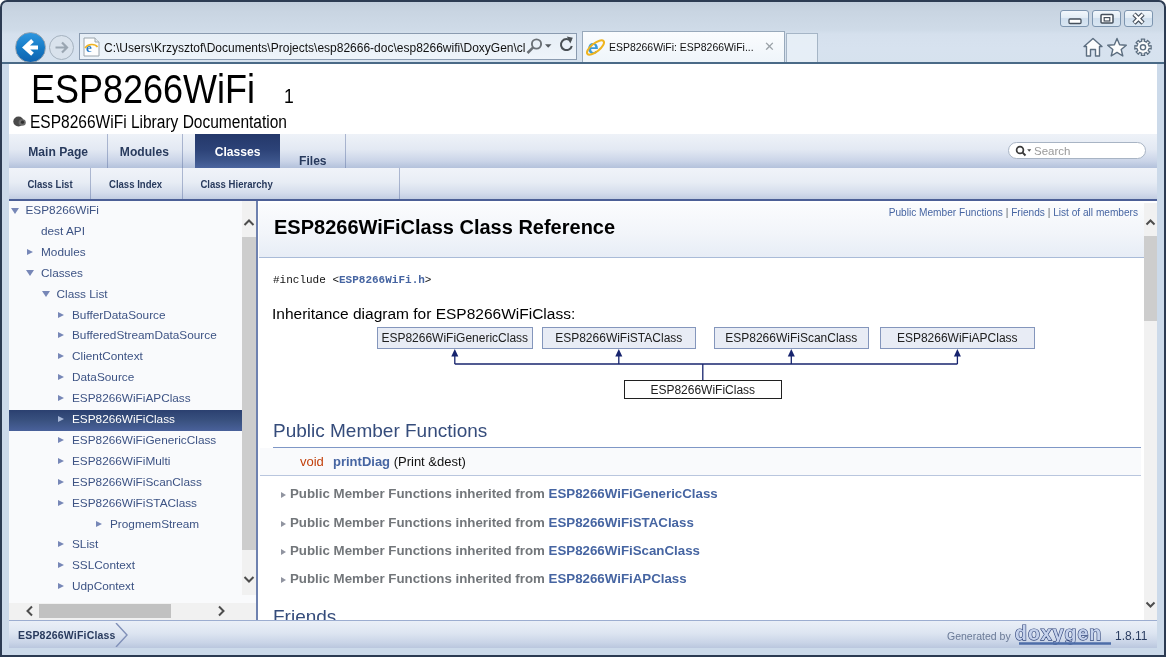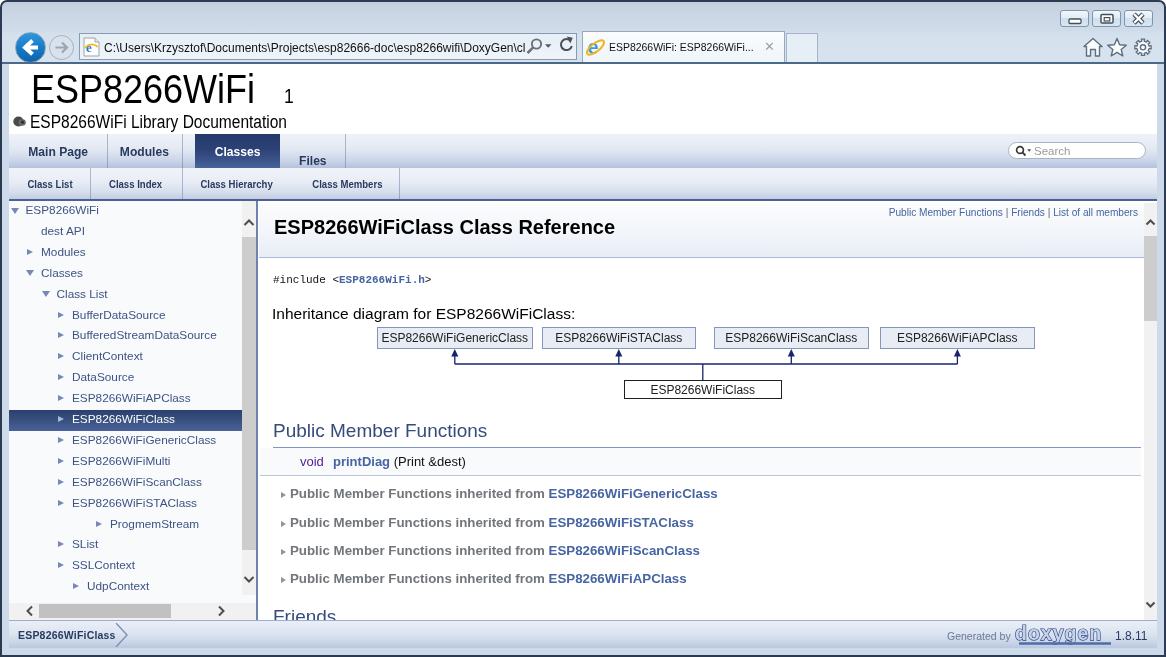--- a/index.html
+++ b/index.html
@@ -79,21 +79,21 @@
 #summary { position:absolute; right:6px; top:3px; font-size:11px; color:#4665a2; transform:scaleX(.92); transform-origin:right; white-space:nowrap; }
 #title { position:absolute; left:15px; top:13px; font-size:20px; font-weight:bold; color:#000; }
 #include-line { left:14px; top:70.5px; font-family:"Liberation Mono", monospace; font-size:11px; color:#111; }
 #include-line b { color:#4665a2; }
 #inherit-label { left:13px; top:101.5px; font-size:15.5px; color:#000; }
 .gnode { position:absolute; height:22px; background:#e8ecf5; border:1px solid #8496bc;
   display:flex; align-items:center; justify-content:center; font-size:12px; color:#202020; }
 h2.grouphdr { position:absolute; left:14px; font-size:19px; font-weight:normal; color:#354c7b; }
 #pmf-hdr { width:868px; padding-bottom:5px; border-bottom:1px solid #7f97c6; }
 #memrow { left:1px; top:245px; width:881px; height:28px; background:#f9fafc; border-bottom:1px solid #b9c6de; }
-#memrow .ret { position:absolute; left:40px; top:5.5px; font-size:13px; color:#4c1d95; }
+#memrow .ret { position:absolute; left:40px; top:5.5px; font-size:13px; color:#c2410c; }
 #memrow .nm { position:absolute; left:73px; top:5.5px; font-size:13px; color:#111; }
 #memrow .nm b { color:#4665a2; }
 .inhrow { position:absolute; left:22px; font-size:13.3px; font-weight:bold; color:#72767a; white-space:nowrap; }
 .inhrow .tri { display:inline-block; width:0; height:0; border-left:5px solid #9094a0; border-top:3.6px solid transparent; border-bottom:3.6px solid transparent; margin-right:4px; }
 .inhrow a { color:#4665a2; text-decoration:none; }
 
 
 #mscroll { left:1135px; top:139px; width:13px; height:417px; background:#f1f1f1; }
 #mthumb { left:1135px; top:172px; width:13px; height:85px; background:#cdcdcd; }
 
@@ -214,23 +214,20 @@
     <div class="dtab" style="left:0;width:81px;">
         <span>Class List</span>
       </div>
     <div class="dsep" style="left:81px;"></div>
     <div class="dtab" style="left:81px;width:92px;">
         <span>Class Index</span>
       </div>
     <div class="dsep" style="left:173px;"></div>
     <div class="dtab" style="left:173px;width:109px;">
         <span>Class Hierarchy</span>
-      </div>
-    <div class="dtab" style="left:283px;width:110px;">
-        <span>Class Members</span>
       </div>
     <div class="dsep" style="left:390px;"></div>
   </div>
 
   <div class="abs" id="sidebar">
     <div id="tsel"></div>
     <div id="treeitems">
         <div class="trow" style="left:16.5px; top:-1px;"><span class="arr-v" style="left:-14.7px;"></span>ESP8266WiFi</div>
         <div class="trow" style="left:32px; top:19.9px;">dest API</div>
         <div class="trow" style="left:32px; top:40.8px;"><span class="arr-h" style="left:-14.5px;"></span>Modules</div>
@@ -242,21 +239,21 @@
         <div class="trow" style="left:63px; top:166.2px;"><span class="arr-h" style="left:-14.5px;"></span>DataSource</div>
         <div class="trow" style="left:63px; top:187.1px;"><span class="arr-h" style="left:-14.5px;"></span>ESP8266WiFiAPClass</div>
         <div class="trow" style="left:63px; top:208px;color:#fff;"><span class="arr-h" style="left:-14.5px;border-left-color:#a8b8d8;"></span>ESP8266WiFiClass</div>
         <div class="trow" style="left:63px; top:228.89999999999998px;"><span class="arr-h" style="left:-14.5px;"></span>ESP8266WiFiGenericClass</div>
         <div class="trow" style="left:63px; top:249.79999999999998px;"><span class="arr-h" style="left:-14.5px;"></span>ESP8266WiFiMulti</div>
         <div class="trow" style="left:63px; top:270.7px;"><span class="arr-h" style="left:-14.5px;"></span>ESP8266WiFiScanClass</div>
         <div class="trow" style="left:63px; top:291.59999999999997px;"><span class="arr-h" style="left:-14.5px;"></span>ESP8266WiFiSTAClass</div>
         <div class="trow" style="left:63px; top:312.5px;margin-left:38px;"><span class="arr-h" style="left:-14.5px;"></span>ProgmemStream</div>
         <div class="trow" style="left:63px; top:333.4px;"><span class="arr-h" style="left:-14.5px;"></span>SList</div>
         <div class="trow" style="left:63px; top:354.29999999999995px;"><span class="arr-h" style="left:-14.5px;"></span>SSLContext</div>
-        <div class="trow" style="left:78px; top:375.2px;"><span class="arr-h" style="left:-14.5px;"></span>UdpContext</div>
+        <div class="trow" style="left:63px; top:375.2px;"><span class="arr-h" style="left:-14.5px;"></span>UdpContext</div>
       </div>
     <div id="vscroll"></div>
     <div id="vthumb"></div>
     <div id="hscroll"></div>
     <div id="hthumb"></div>
     <svg style="position:absolute;left:233px;top:15px;" width="14" height="14" viewBox="0 0 14 14">
       <path d="M2.5 9 L7 4.5 L11.5 9" fill="none" stroke="#4d4d4d" stroke-width="2"></path>
     </svg>
     <svg style="position:absolute;left:233px;top:371px;" width="14" height="14" viewBox="0 0 14 14">
       <path d="M2.5 5 L7 9.5 L11.5 5" fill="none" stroke="#4d4d4d" stroke-width="2"></path>

